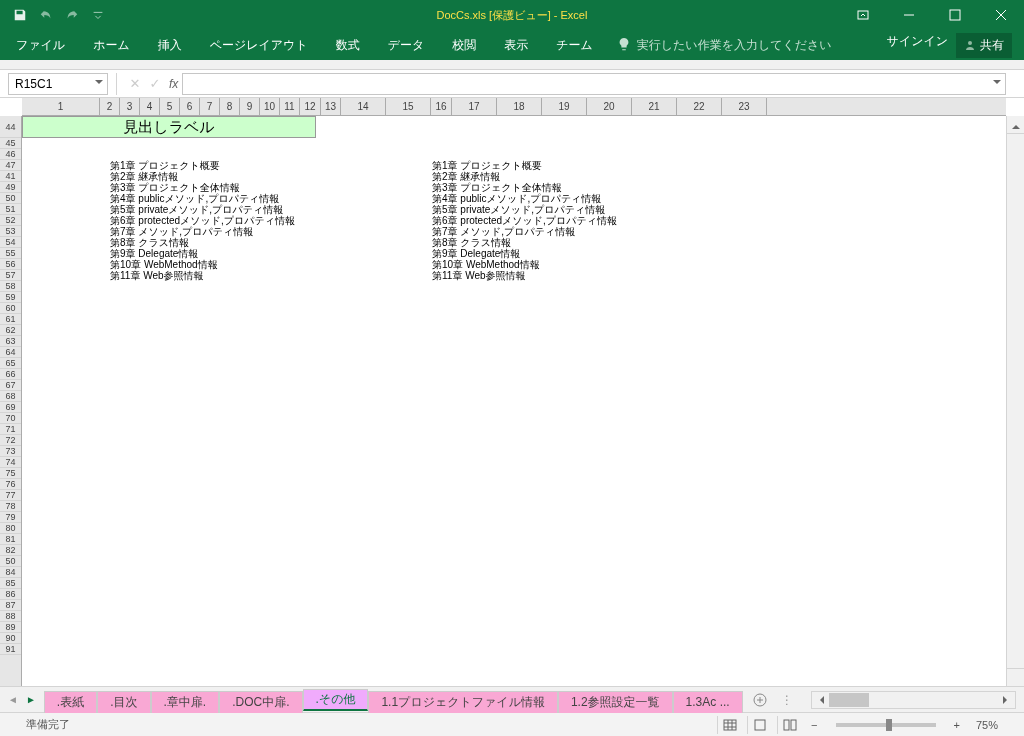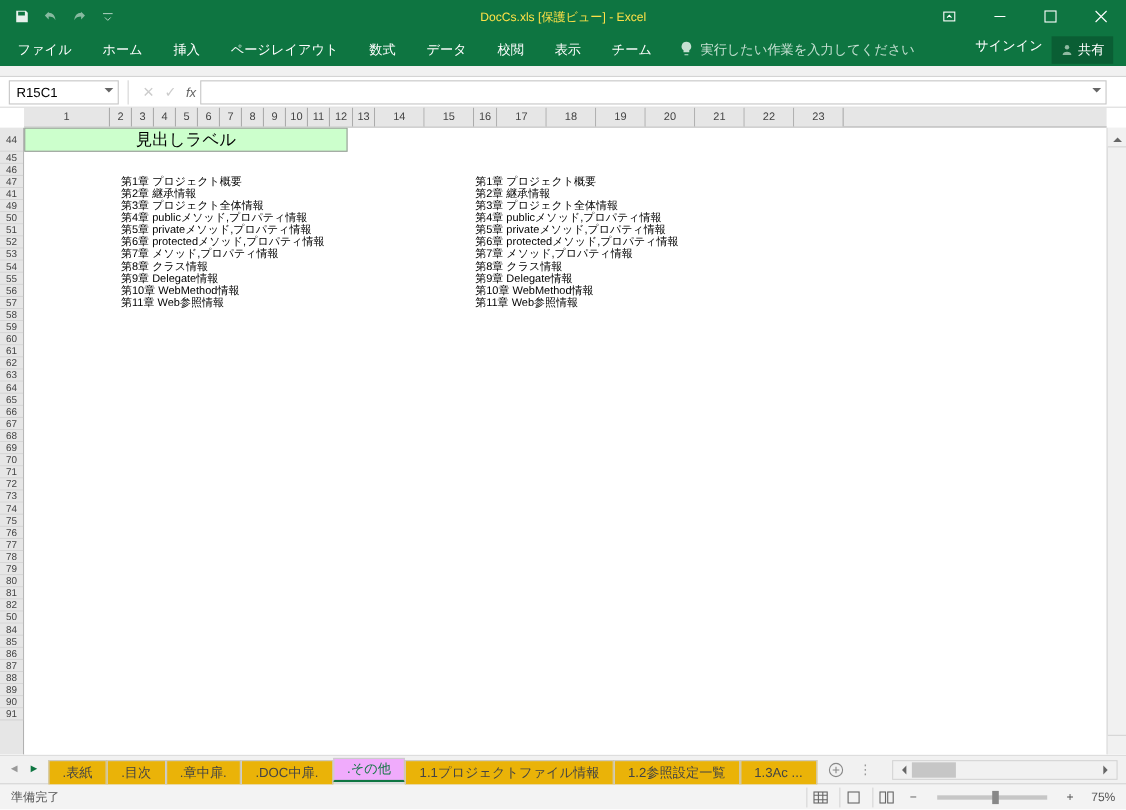--- a/index.html
+++ b/index.html
@@ -44,29 +44,29 @@
 .vscroll-arrow.down{bottom:5px;border-top-color:#666}
 .header-label{position:absolute;left:0;top:0;width:294px;height:22px;background:#ccffcc;border:1px solid #999;display:flex;align-items:center;justify-content:center;font-size:15px;color:#000}
 .content-col{position:absolute;font-size:10px;color:#000;line-height:11px;white-space:nowrap}
 .content-col.left{left:88px;top:44px}
 .content-col.right{left:410px;top:44px}
 .content-col div{min-height:11px}
 .sheet-tabs{height:26px;background:#f1f1f1;border-top:1px solid #d4d4d4;display:flex;align-items:center;font-size:12px}
 .nav-arrows{display:flex;padding:0 8px;gap:8px}
 .nav-arrows span{color:#999;font-size:10px}
 .nav-arrows span.active{color:#0e7541}
-.tab{padding:0 12px;height:22px;display:flex;align-items:center;border:1px solid #ccc;border-bottom:none;background:#eab308;color:#444;cursor:pointer;margin-top:4px}
+.tab{padding:0 12px;height:22px;display:flex;align-items:center;border:1px solid #ccc;border-bottom:none;background:#f9a8d4;color:#444;cursor:pointer;margin-top:4px}
 .tab.active{background:#f0abfc;color:#0e7541;border-bottom:2px solid #0e7541;margin-top:2px}
 .add-sheet{width:22px;height:22px;display:flex;align-items:center;justify-content:center;margin-left:6px}
 .add-sheet svg{width:14px;height:14px;stroke:#888;fill:none}
 .hscroll{flex:1;height:18px;background:#f1f1f1;margin:0 8px;border:1px solid #d4d4d4;display:flex;align-items:center;position:relative}
 .hscroll-arrow{width:17px;height:100%;display:flex;align-items:center;justify-content:center}
 .hscroll-arrow span{border:4px solid transparent}
 .hscroll-thumb{position:absolute;left:17px;width:40px;height:14px;background:#c6c6c6;top:1px}
-.statusbar{height:24px;background:#f3f3f3;border-top:1px solid #d4d4d4;display:flex;align-items:center;font-size:11px;color:#555;padding:0 10px}
+.statusbar{height:24px;background:#f3f3f3;border-top:1px solid #d4d4d4;display:flex;align-items:center;font-size:11px;color:#555;padding:0 26px}
 .status-right{margin-left:auto;display:flex;align-items:center;gap:6px}
 .view-btn{width:24px;height:18px;display:flex;align-items:center;justify-content:center;border-left:1px solid #d4d4d4}
 .view-btn svg{width:14px;height:12px;stroke:#666;fill:none}
 .zoom-slider{width:100px;height:4px;background:#c6c6c6;position:relative;margin:0 8px}
 .zoom-slider::after{content:"";position:absolute;left:50%;top:-4px;width:6px;height:12px;background:#888}
 </style>
 </head>
 <body>
 
 <div class="titlebar">

